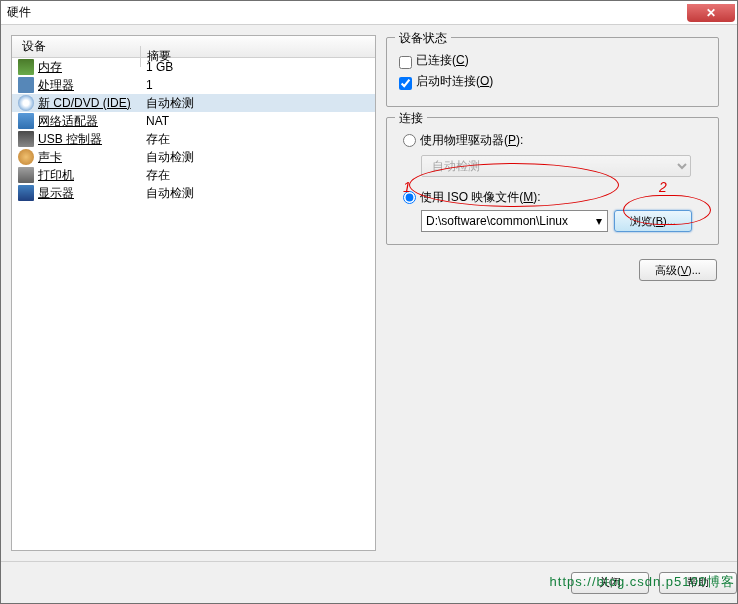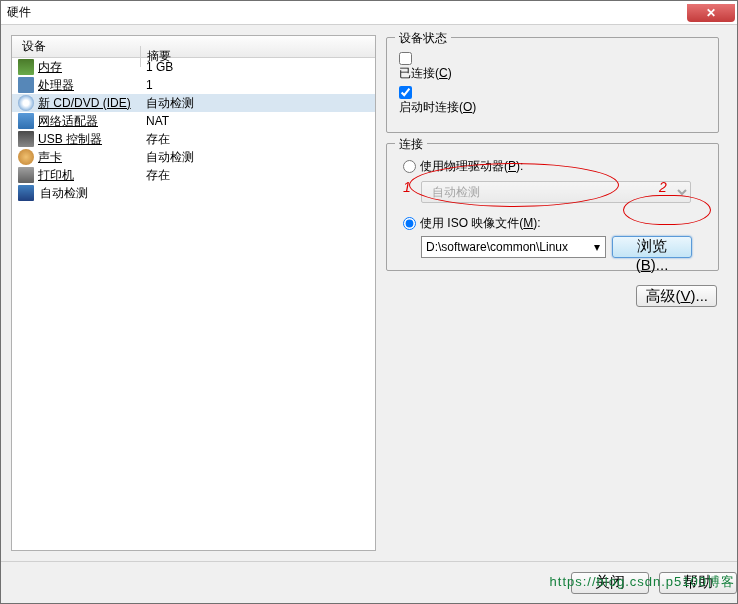--- a/index.html
+++ b/index.html
@@ -21,27 +21,27 @@
     .device-row .dev-summary { flex: 1; padding-left: 2px; }
     .icon-memory { background: linear-gradient(#4a7a2a, #6aaa4a); border-radius: 1px; }
     .icon-cpu { background: #5687b8; border-radius: 1px; }
     .icon-cd { background: radial-gradient(circle, #fff 25%, #c0d8f0 50%, #8ab0d8 70%); border-radius: 50%; }
     .icon-network { background: linear-gradient(#5a9ad8, #3070b0); border-radius: 1px; }
     .icon-usb { background: linear-gradient(#4a4a4a, #888); border-radius: 1px; }
     .icon-sound { background: radial-gradient(#f0c070, #c08030); border-radius: 50%; }
     .icon-printer { background: linear-gradient(#a0a0a0, #606060); border-radius: 1px; }
     .icon-display { background: linear-gradient(#4080c0, #204080); border-radius: 1px; }
     .left-buttons { height: 40px; display: flex; align-items: center; justify-content: center; gap: 10px; border-top: 1px solid #e0e0e0; background: #f5f5f5; }
-    .btn { min-width: 78px; height: 22px; background: linear-gradient(#fdfdfd, #e8e8e8); border: 1px solid #8a8a8a; border-radius: 3px; cursor: pointer; font-size: 15px; padding: 0 8px; }
+    .btn { min-width: 78px; height: 22px; background: linear-gradient(#fdfdfd, #e8e8e8); border: 1px solid #8a8a8a; border-radius: 3px; cursor: pointer; font-size: 11px; padding: 0 8px; }
     .btn.highlighted { border: 1px solid #5a9ad8; box-shadow: 0 0 2px #5a9ad8; background: linear-gradient(#eaf6fd, #c4e5f6); }
     .shield-icon { display: inline-block; width: 12px; height: 12px; background: radial-gradient(#f0d060 50%, #4080c0 50%); border-radius: 1px; vertical-align: middle; margin-right: 2px; }
     .right-panel { flex: 1; padding: 2px 8px 2px 0; }
     .fieldset { border: 1px solid #a3a3a3; border-radius: 2px; padding: 10px 26px 12px 12px; margin-bottom: 10px; position: relative; }
     .fieldset-legend { position: absolute; top: -8px; left: 8px; background: #f0f0f0; padding: 0 4px; }
-    .checkbox-row { display: flex; align-items: flex-start; margin: 4px 0; flex-direction: column; }
+    .checkbox-row { display: flex; align-items: flex-end; margin: 4px 0; }
     .checkbox-row input[type=checkbox] { margin-right: 4px; }
     .radio-row { display: flex; align-items: center; margin: 4px 0; padding-left: 4px; }
     .radio-row input[type=radio] { margin-right: 4px; }
     .select-field { width: 270px; height: 22px; margin-left: 22px; margin-top: 2px; margin-bottom: 8px; background: linear-gradient(#f8f8f8, #e8e8e8); border: 1px solid #b0b0b0; border-radius: 2px; padding: 0 6px; font-size: 12px; }
     .select-field[disabled] { color: #888; }
     .path-row { display: flex; align-items: center; margin-left: 22px; gap: 6px; margin-top: 4px; }
     .path-input { width: 187px; height: 22px; border: 1px solid #8a8a8a; padding: 0 4px; font-size: 12px; background: #fff; }
     .annotation-1 { position: absolute; color: #d00; font-size: 14px; font-style: italic; left: 402px; top: 178px; }
     .annotation-2 { position: absolute; color: #d00; font-size: 14px; font-style: italic; left: 658px; top: 178px; }
     .ellipse-1 { position: absolute; border: 1px solid #d00; border-radius: 50%; width: 210px; height: 44px; left: 408px; top: 162px; pointer-events: none; }
@@ -97,20 +97,21 @@
           <span class="dev-name">声卡</span>
           <span class="dev-summary">自动检测</span>
         </div>
         <div class="device-row">
           <span class="icon icon-printer"></span>
           <span class="dev-name">打印机</span>
           <span class="dev-summary">存在</span>
         </div>
         <div class="device-row">
           <span class="icon icon-display"></span>
+          <span class="dev-name">显示器</span>
           <span class="dev-summary">自动检测</span>
         </div>
       </div>
     </div>
 
     <div class="right-panel">
       <div class="fieldset">
         <span class="fieldset-legend">设备状态</span>
         <div class="checkbox-row">
           <input type="checkbox" style="">

